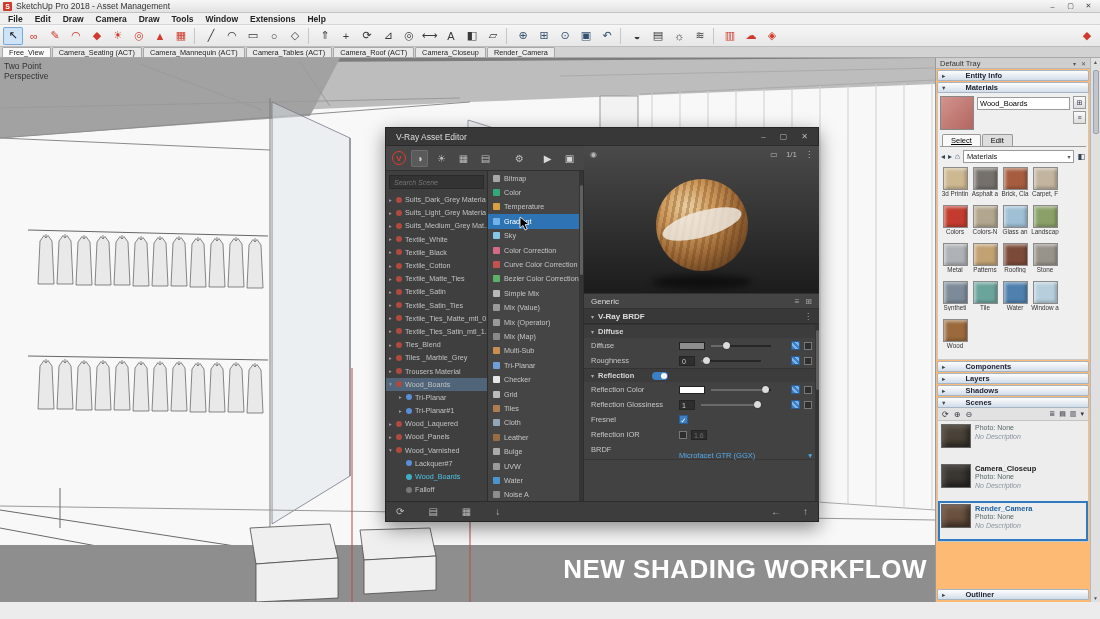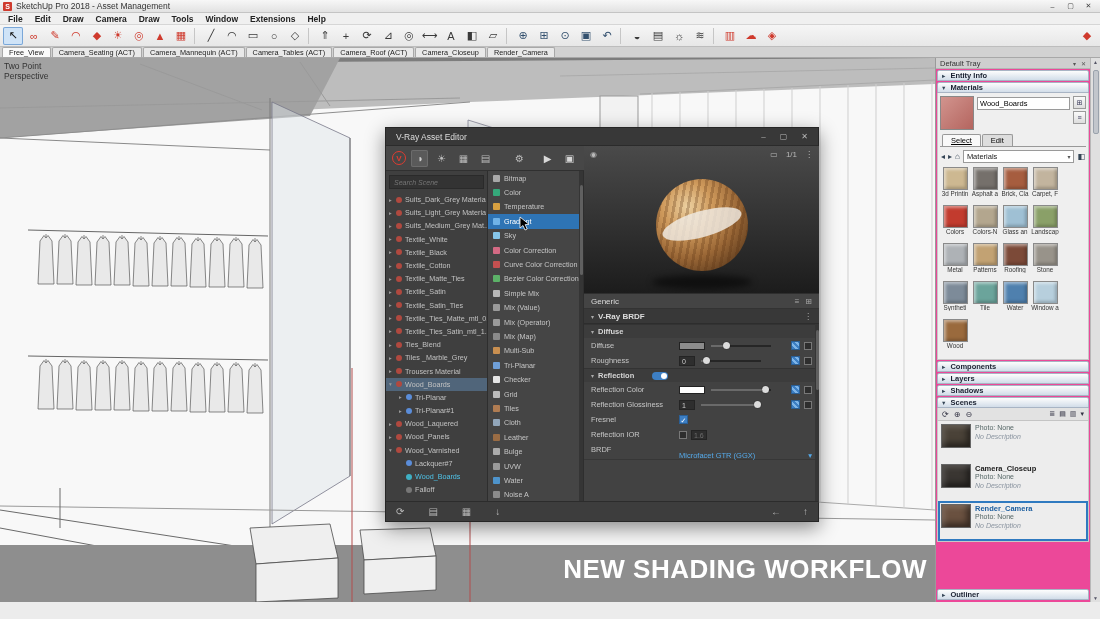--- a/index.html
+++ b/index.html
@@ -99,25 +99,25 @@
   .pfres.show{display:inline-block;}
   .ptex{display:none;width:9px;height:9px;border:1px solid #2a5f96;flex:none;margin-left:auto;
     background:linear-gradient(45deg,#3d7fc4 25%,#7db4e8 25%,#7db4e8 50%,#3d7fc4 50%,#3d7fc4 75%,#7db4e8 75%);background-size:6px 6px;}
   .ptex.show{display:inline-block;}
   .pgap{height:6px;border-top:1px solid #373737;margin-top:2px;}
   .ebottom{position:absolute;left:0;right:0;bottom:0;height:20px;background:#3d3d3d;border-top:1px solid #2c2c2c;display:flex;align-items:center;padding:0 10px;gap:24px;color:#b8b8b8;font-size:10px;}
   .ebottom .rt{margin-left:auto;display:flex;gap:22px;}
   .cursor{position:absolute;left:133px;top:88px;z-index:10;}
 
   
-  .tray{position:relative;width:165px;height:544px;background:#ec4899;border-left:1px solid #9a9a9a;overflow:hidden;padding-left:20px;}
+  .tray{position:relative;width:165px;height:544px;background:#fdba74;border-left:1px solid #9a9a9a;overflow:hidden;padding-left:20px;}
   .tray-c{position:absolute;left:0;top:0;right:10px;bottom:0;}
   .ttitle{display:flex;align-items:center;height:11px;background:#cfcfcf;font-size:7.5px;color:#333;padding:0 4px;gap:4px;border-bottom:1px solid #b4b4b4;}
   .ttitle .rt{margin-left:auto;display:flex;gap:5px;font-size:6px;color:#555;}
-  .thead{display:flex;align-items:center;height:11px;background:linear-gradient(#fdfdfd,#d2dde9);border:1px solid #a8b4c4;border-radius:2px 2px 0 0;margin:1px 1px 0 1px;padding:0 3px;font-size:7.5px;font-weight:bold;color:#1a2030;gap:4px;}
+  .thead{display:flex;align-items:center;height:11px;background:linear-gradient(#fdfdfd,#d2dde9);border:1px solid #a8b4c4;border-radius:2px 2px 0 0;margin:1px 1px 0 1px;padding:0 3px;font-size:7.5px;font-weight:bold;color:#1a2030;gap:19px;}
   .thead .arr{font-size:5.5px;color:#345;font-weight:normal;}
   .matsec{padding:3px 2px;background:#efefef;border:1px solid #c8c8c8;border-top:none;margin:0 1px;}
   .mrow1{display:flex;align-items:flex-start;}
   .mprev{width:34px;height:34px;border:1px solid #888;background:linear-gradient(135deg,#d2948e,#b4655f);flex:none;}
   .mname-input{flex:1;height:13px;margin:1px 3px 0 3px;border:1px solid #9a9a9a;background:#fff;font-size:7.5px;padding:0 2px;min-width:0;}
   .mbtns{display:flex;flex-direction:column;gap:2px;flex:none;}
   .mbtn{width:13px;height:13px;border:1px solid #9a9a9a;background:linear-gradient(#fafafa,#ddd);font-size:7px;display:flex;align-items:center;justify-content:center;color:#335;}
   .mtabs{display:flex;margin-top:4px;gap:1px;border-bottom:1px solid #999;padding-left:2px;}
   .mtab{font-size:7.5px;padding:1px 8px;border:1px solid #999;border-bottom:none;background:#ddd;border-radius:2px 2px 0 0;}
   .mtab.active{background:#f9f9f9;text-decoration:underline;}

